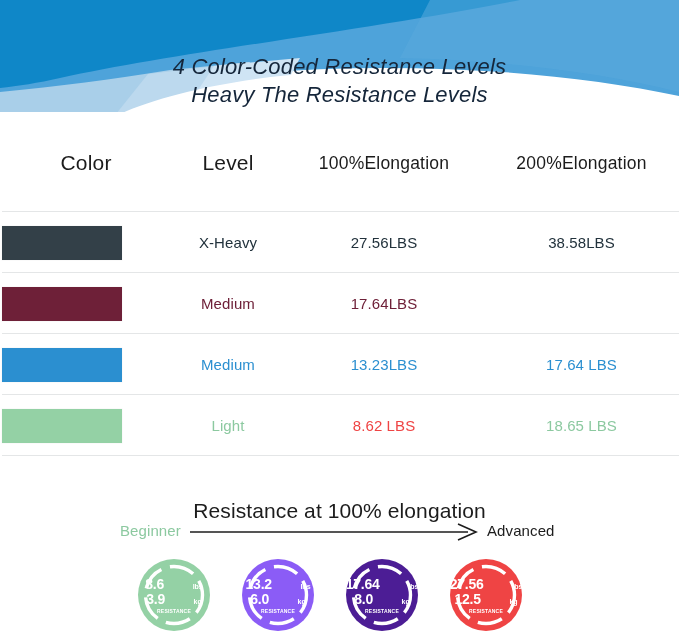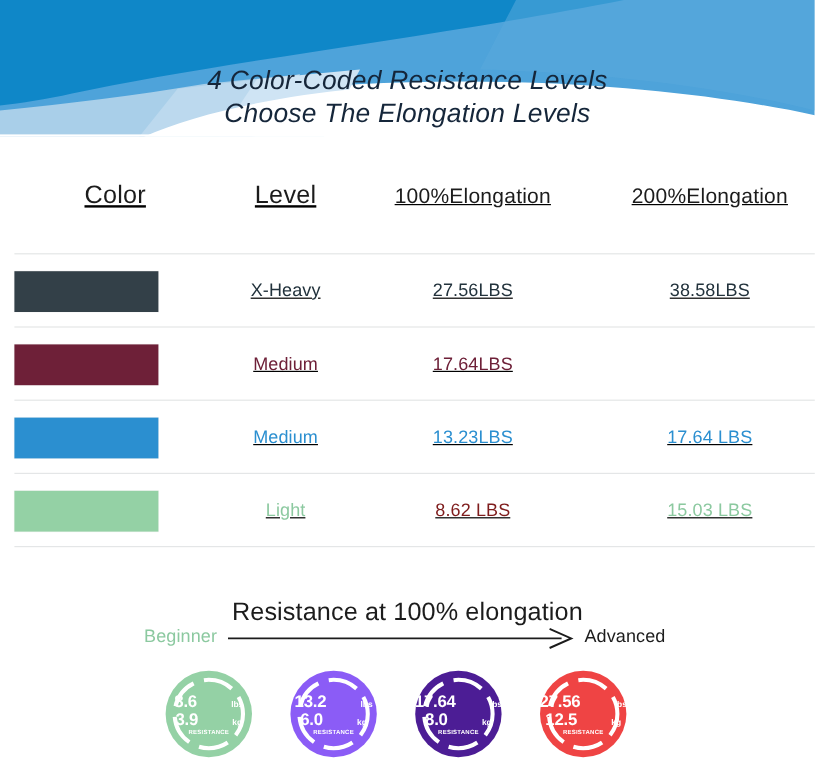--- a/index.html
+++ b/index.html
@@ -51,24 +51,23 @@
   }
   .banner-title .line2 {
     display: block;
     font-size: 22px;
     font-weight: 500;
   }
 
   
   .table {
     position: absolute;
-    left: 12px;
+    left: 2px;
     top: 114px;
     width: 616px;
-    text-decoration: underline;
   }
   .row {
     position: relative;
     display: flex;
     align-items: center;
     width: 679px;
     box-sizing: border-box;
   }
   .row.header-row {
     height: 98px;
@@ -233,21 +232,21 @@
     <path d="M148,74 L250,62 L212,114 H116 Z" fill="#bcd9ee"></path>
     <path d="M214,66 L300,58 L270,114 H182 Z" fill="#cfe4f4"></path>
 
     <path d="M0,114 H679 V96 C560,70 350,58 180,92 C110,105 50,110 0,112 Z" fill="#ffffff" opacity="0"></path>
     <path d="M120,114 C190,82 330,62 470,72 C560,78 630,90 679,100 V114 Z" fill="#ffffff"></path>
     <path d="M0,110 C60,108 110,104 160,96 L200,114 H0 Z" fill="#ffffff" opacity="0.0"></path>
     <rect x="0" y="112" width="679" height="2" fill="#ffffff"></rect>
   </svg>
   <div class="banner-title" style="color: rgb(21, 38, 58);">
     <span class="line1">4 Color-Coded Resistance Levels</span>
-    <span class="line2">Choose The Elongation Levels</span>
+    <span class="line2">Heavy The Resistance Levels</span>
   </div>
 </div>
 
 <div class="table">
 
   <div class="row header-row">
     <div class="cell col-color">
       <span class="hdr-text">Color</span>
     </div>
     <div class="cell col-level">
@@ -308,24 +307,24 @@
   </div>
 
   <div class="row data-row">
     <div class="cell col-color">
       <div class="swatch" style="background: rgb(148, 209, 165);"></div>
     </div>
     <div class="cell col-level">
       <span class="cell-val" style="color: rgb(140, 201, 160);">Light</span>
     </div>
     <div class="cell col-e100">
-      <span class="cell-val" style="color: #7f1d1d;">8.62 LBS</span>
+      <span class="cell-val" style="color: #ef4444;">8.62 LBS</span>
     </div>
     <div class="cell col-e200">
-      <span class="cell-val" style="color: rgb(140, 201, 160);">15.03 LBS</span>
+      <span class="cell-val" style="color: rgb(140, 201, 160);">18.65 LBS</span>
     </div>
     <div class="divider" style="bottom:0"></div>
   </div>
 
 </div>
 
 <div class="scale">
 
   <div class="scale-caption">Resistance at 100% elongation</div>
 

